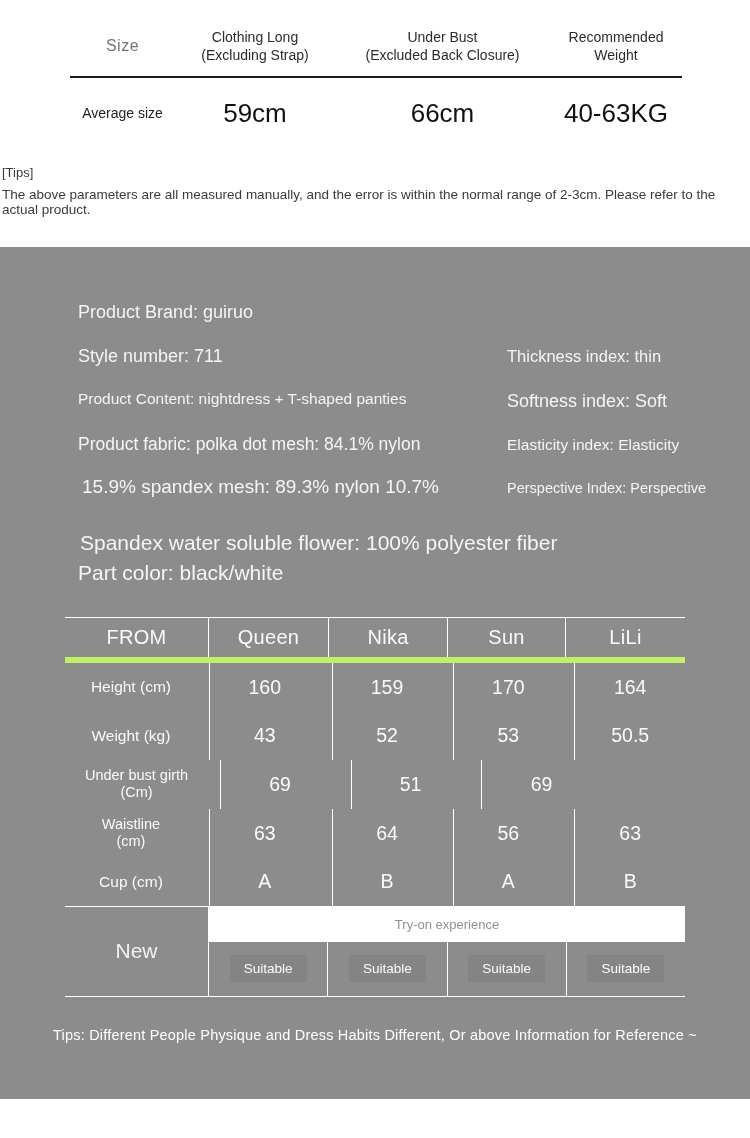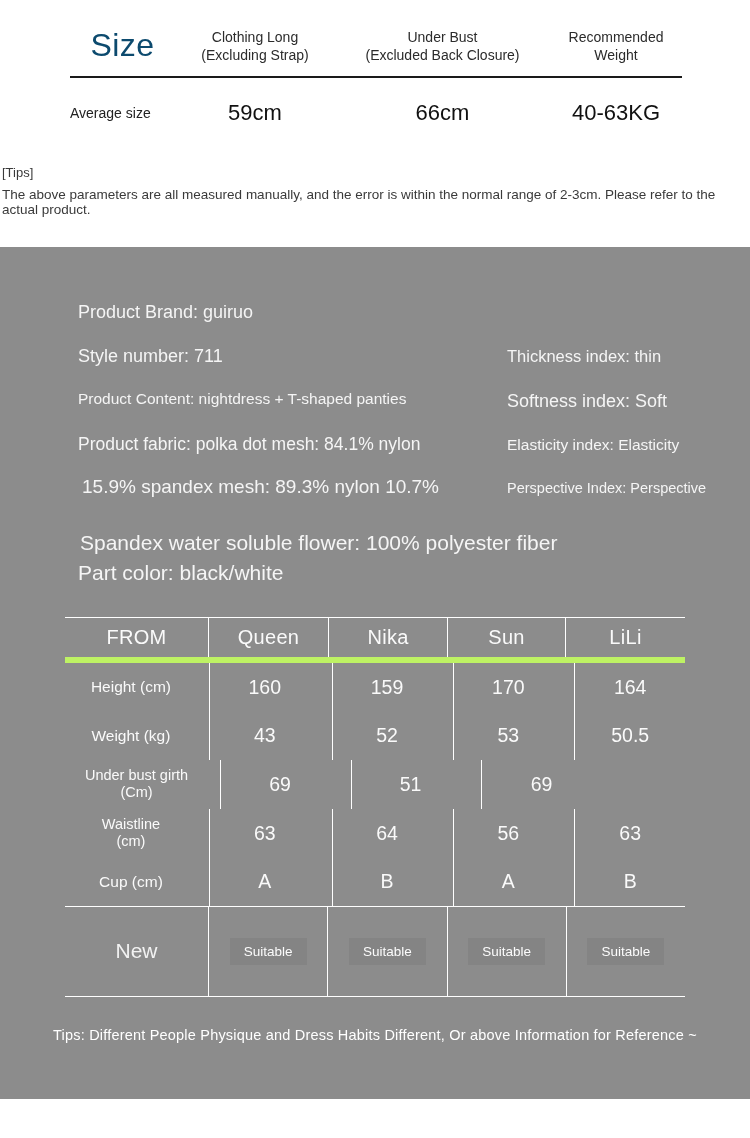--- a/index.html
+++ b/index.html
@@ -7,28 +7,28 @@
   .page {
     position:relative; width:750px; height:1138px; background:#ffffff;
     font-family:"Liberation Sans", sans-serif; overflow:hidden;
   }
 
   
   .size-header { position:absolute; top:16px; left:70px; width:612px; height:60px;
     display:flex; align-items:center; }
   .sh-cell { text-align:center; white-space:pre-line; font-size:14px; color:#2b2b2b; line-height:1.3; }
   .cw1 { width:105px; } .cw2 { width:160px; } .cw3 { width:215px; } .cw4 { width:132px; }
-  .size-title { font-size:32px; color:#0c4a6e; letter-spacing:0.5px; }
+  .size-title { font-size:16px; color:#737373; letter-spacing:0.5px; }
 
   .top-divider { position:absolute; top:76px; left:70px; width:612px; height:2px; background:#1a1a1a; }
 
   .size-row { position:absolute; top:84px; left:70px; width:612px; height:58px;
     display:flex; align-items:center; }
-  .sr-label { font-size:14px; color:#222; text-align:left; }
-  .sr-value { font-size:22px; color:#111; text-align:center; }
+  .sr-label { font-size:14px; color:#222; text-align:center; }
+  .sr-value { font-size:26px; color:#111; text-align:center; }
 
   .tips-head { position:absolute; left:2px; top:165px; font-size:13px; color:#3a3a3a; }
   .tips-body { position:absolute; left:2px; top:187px; font-size:13.5px; color:#3a3a3a; }
 
   
   .gray-section { position:absolute; top:247px; left:0; width:750px; height:852px;
     color:#f5f5f5; }
 
   .info-line { position:absolute; left:78px; white-space:nowrap; }
   .il-brand      { top:55px;  font-size:18px; }
@@ -164,20 +164,21 @@
         <div class="mt-cell w1 mt-label">Cup (cm)</div>
         <div class="mt-cell w2 vline mt-value">A</div>
         <div class="mt-cell w3 vline mt-value">B</div>
         <div class="mt-cell w4 vline mt-value">A</div>
         <div class="mt-cell w5 vline mt-value">B</div>
       </div>
 
       <div class="mt-tryon">
         <div class="tryon-left">New</div>
         <div class="tryon-right">
+          <div class="tryon-banner">Try-on experience</div>
           <div class="tryon-cells">
             <div class="tryon-cell">
               <span class="suit-chip">Suitable</span>
             </div>
             <div class="tryon-cell vline">
               <span class="suit-chip">Suitable</span>
             </div>
             <div class="tryon-cell vline">
               <span class="suit-chip">Suitable</span>
             </div>

